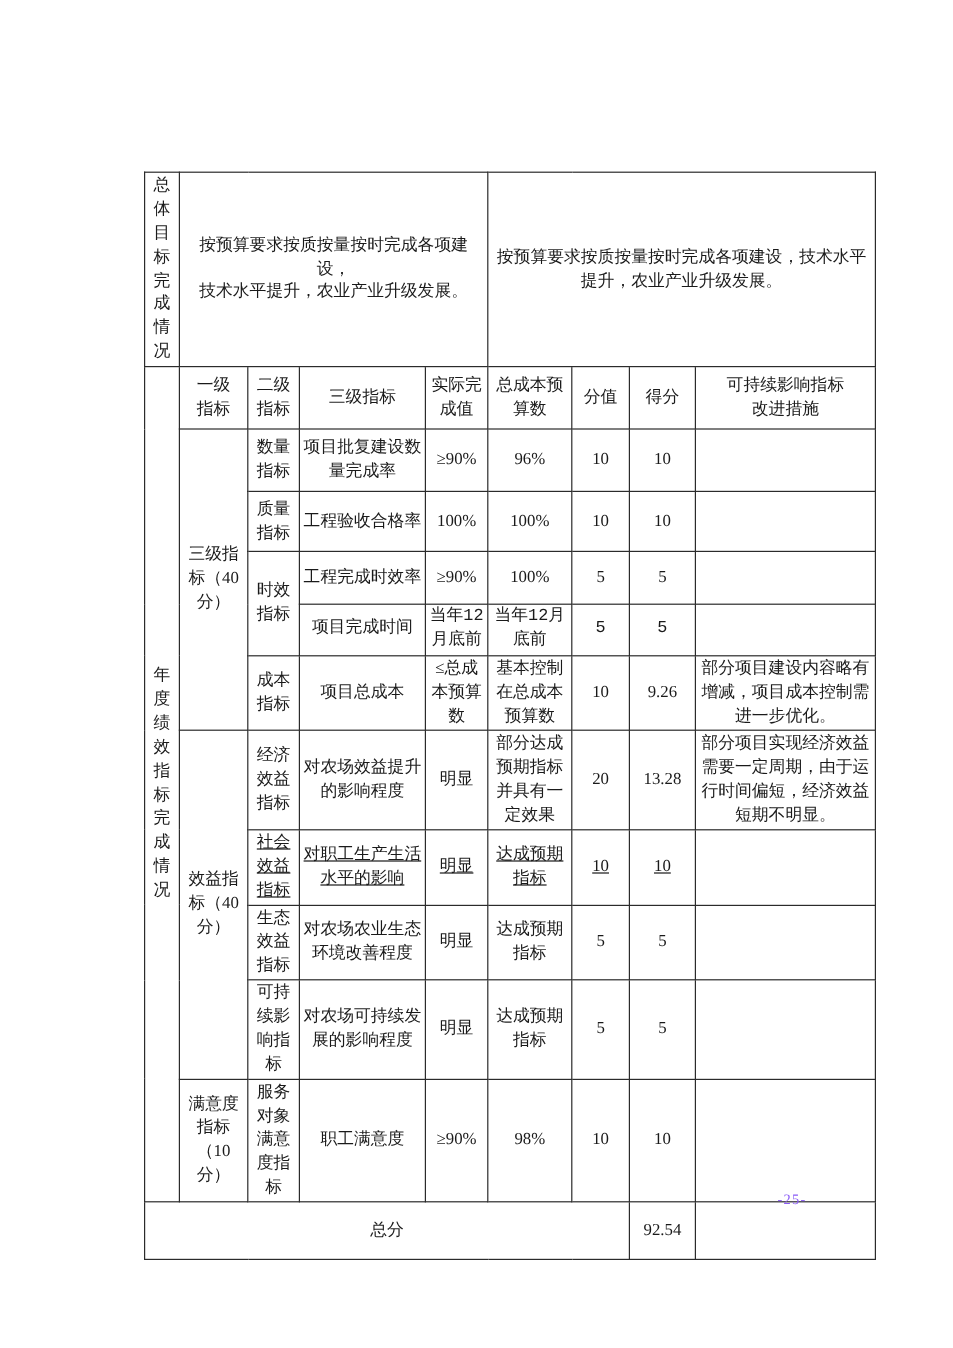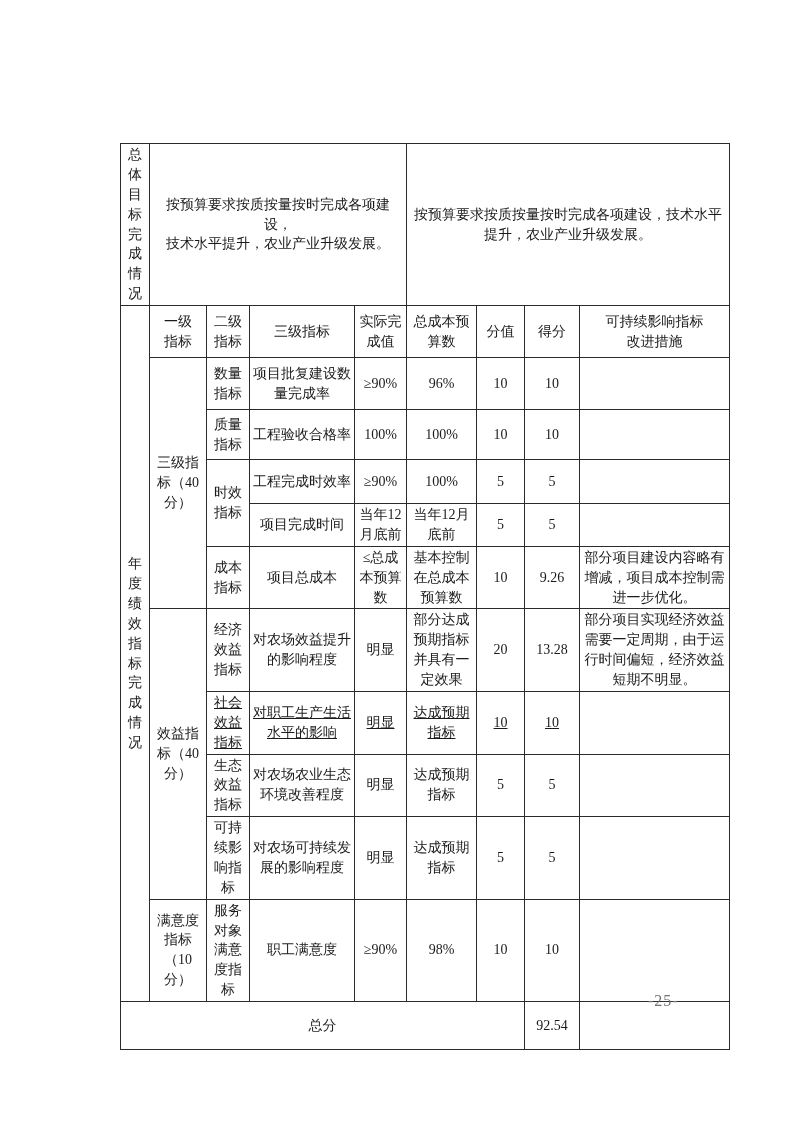--- a/index.html
+++ b/index.html
@@ -48,31 +48,31 @@
   }
   td.goal-cell {
     font-size: 15px;
     white-space: pre-line;
     padding: 2px 4px;
   }
   .page-number {
     position: absolute;
     left: 648px;
     top: 992px;
-    font-size: 16px;
+    font-size: 12px;
     letter-spacing: 1px;
-    color: #737373;
+    color: #8b5cf6;
   }
   
   tr.h-top   { height: 83px; }
   tr.h-head  { height: 52px; }
   tr.h-r1    { height: 52px; }
   tr.h-r2    { height: 50px; }
   tr.h-r3    { height: 44px; }
-  tr.h-r4    { height: 40px; }
+  tr.h-r4    { height: 40px; font-family: Liberation Mono, monospace; }
   tr.h-r5    { height: 60px; }
   tr.h-r6    { height: 80px; }
   tr.h-r7    { height: 60px; text-decoration: underline; }
   tr.h-r8    { height: 62px; border-radius: 27px; }
   tr.h-r9    { height: 76px; }
   tr.h-r10   { height: 99px; }
   tr.h-total { height: 48px; }
 </style>
 </head>
 <body>

